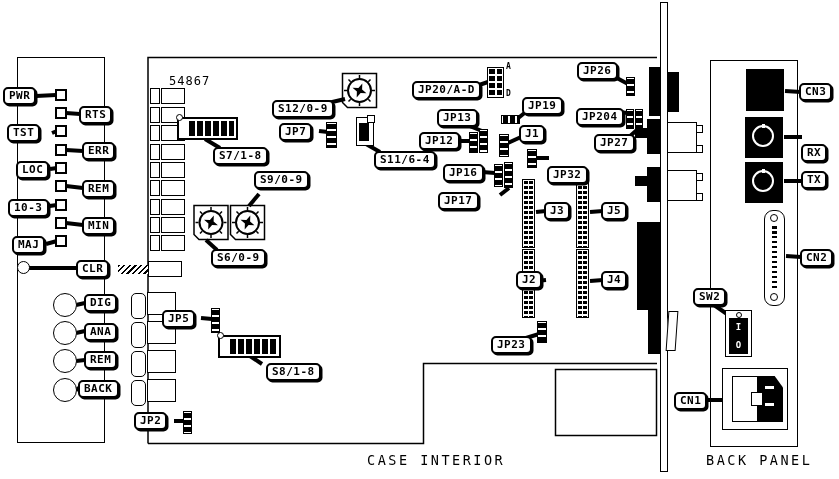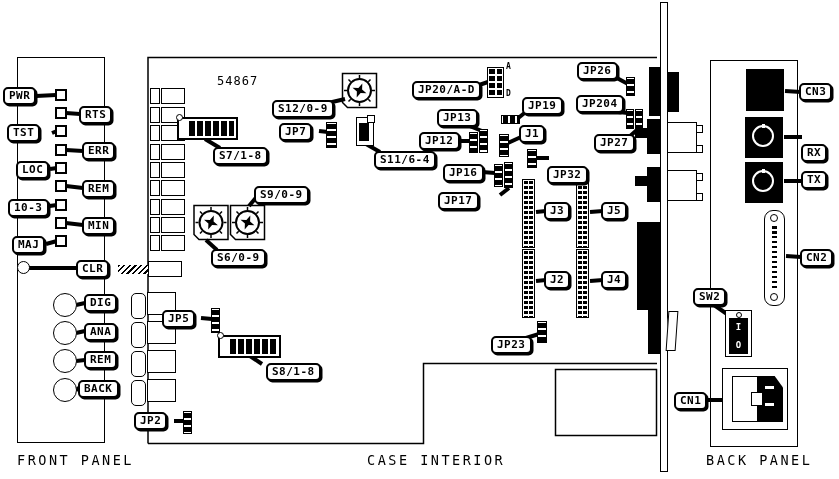--- a/index.html
+++ b/index.html
@@ -2,21 +2,21 @@
 <html><head>
 <meta charset="utf-8">
 <style>
   * { box-sizing: border-box; margin:0; padding:0; }
   html,body { background:#fff; }
   .stage { position:relative; width:839px; height:479px; background:#fff; color:#000;
            font-family:"DejaVu Sans Mono", monospace; overflow:hidden; }
   svg.linework { position:absolute; left:0; top:0; z-index:1; }
   .panel-box { position:absolute; border:1.5px solid #000; background:transparent; z-index:1; }
   .title { position:absolute; font-size:13.5px; letter-spacing:2.5px; white-space:nowrap; z-index:3; }
-  .boardnum { position:absolute; font-size:12px; letter-spacing:1px; z-index:3;margin-left:48px; }
+  .boardnum { position:absolute; font-size:12px; letter-spacing:1px; z-index:3; }
   .callout { position:absolute; background:#fff; border:2px solid #000; border-radius:5px;
              box-shadow:1.5px 1.5px 0 #000; font-weight:bold; font-size:11px; line-height:12px;
              letter-spacing:0.5px; padding:1px 4px; white-space:nowrap; z-index:4; }
   .led { position:absolute; width:12px; height:12px; border:2.5px solid #000; background:#fff; z-index:2; }
   .circ { position:absolute; border:1.5px solid #000; border-radius:50%; background:#fff; z-index:2; }
   .box { position:absolute; border:1px solid #000; background:#fff; z-index:2; }
   .blk { position:absolute; background:#000; border:none; z-index:2; }
   .hatch { position:absolute; background:repeating-linear-gradient(135deg,#000 0 1.5px,#fff 1.5px 4px); z-index:2; }
   .jp  { position:absolute; border:1px solid #000; z-index:2;
          background:repeating-linear-gradient(to bottom,#fff 0 1px,#000 1px 6px,#fff 6px 7px); }
@@ -232,36 +232,36 @@
 
   <div class="pinhdr" style="left:522px;top:179px;width:13px;height:69px"></div>
   <div class="pinhdr" style="left:576px;top:179px;width:13px;height:69px"></div>
   <div class="pinhdr" style="left:522px;top:249px;width:13px;height:69px"></div>
   <div class="pinhdr" style="left:576px;top:249px;width:13px;height:69px"></div>
 
   <div class="callout" style="left:272px;top:100px">S12/0-9</div>
   <div class="callout" style="left:213px;top:147px">S7/1-8</div>
   <div class="callout" style="left:279px;top:123px">JP7</div>
   <div class="callout" style="left:374px;top:151px">S11/6-4</div>
-  <div class="callout" style="left:254px;top:186px">S9/0-9</div>
+  <div class="callout" style="left:254px;top:171px">S9/0-9</div>
   <div class="callout" style="left:211px;top:249px">S6/0-9</div>
   <div class="callout" style="left:412px;top:81px">JP20/A-D</div>
   <div class="callout" style="left:522px;top:97px">JP19</div>
   <div class="callout" style="left:437px;top:109px">JP13</div>
   <div class="callout" style="left:419px;top:132px">JP12</div>
   <div class="callout" style="left:519px;top:125px">J1</div>
   <div class="callout" style="left:547px;top:166px">JP32</div>
   <div class="callout" style="left:443px;top:164px">JP16</div>
   <div class="callout" style="left:438px;top:192px">JP17</div>
   <div class="callout" style="left:577px;top:62px">JP26</div>
-  <div class="callout" style="left:576px;top:95px">JP204</div>
+  <div class="callout" style="left:576px;top:108px">JP204</div>
   <div class="callout" style="left:594px;top:134px">JP27</div>
   <div class="callout" style="left:544px;top:202px">J3</div>
   <div class="callout" style="left:601px;top:202px">J5</div>
-  <div class="callout" style="left:544px;top:271px">J2</div>
+  <div class="callout" style="left:516px;top:271px">J2</div>
   <div class="callout" style="left:601px;top:271px">J4</div>
   <div class="callout" style="left:491px;top:336px">JP23</div>
   <div class="callout" style="left:162px;top:310px">JP5</div>
   <div class="callout" style="left:266px;top:363px">S8/1-8</div>
   <div class="callout" style="left:134px;top:412px">JP2</div>
 
   <div class="box" style="left:660px;top:2px;width:8px;height:470px;z-index:2"></div>
 
   <div class="blk" style="left:649px;top:67px;width:12px;height:49px"></div>
   <div class="blk" style="left:668px;top:72px;width:11px;height:40px"></div>
@@ -313,17 +313,16 @@
   <div class="dash" style="left:765px;top:386px"></div>
   <div class="dash" style="left:765px;top:403px"></div>
 
   <div class="callout" style="left:799px;top:83px">CN3</div>
   <div class="callout" style="left:801px;top:144px">RX</div>
   <div class="callout" style="left:801px;top:171px">TX</div>
   <div class="callout" style="left:800px;top:249px">CN2</div>
   <div class="callout" style="left:693px;top:288px">SW2</div>
   <div class="callout" style="left:674px;top:392px">CN1</div>
 
-  <div class="title" style="left:17px;top:452px">FRONT PANEL</div>
   <div class="title" style="left:706px;top:452px">BACK PANEL</div>
   <div class="title" style="left:367px;top:452px">CASE INTERIOR</div>
 
 </div>
 
 </body></html>

